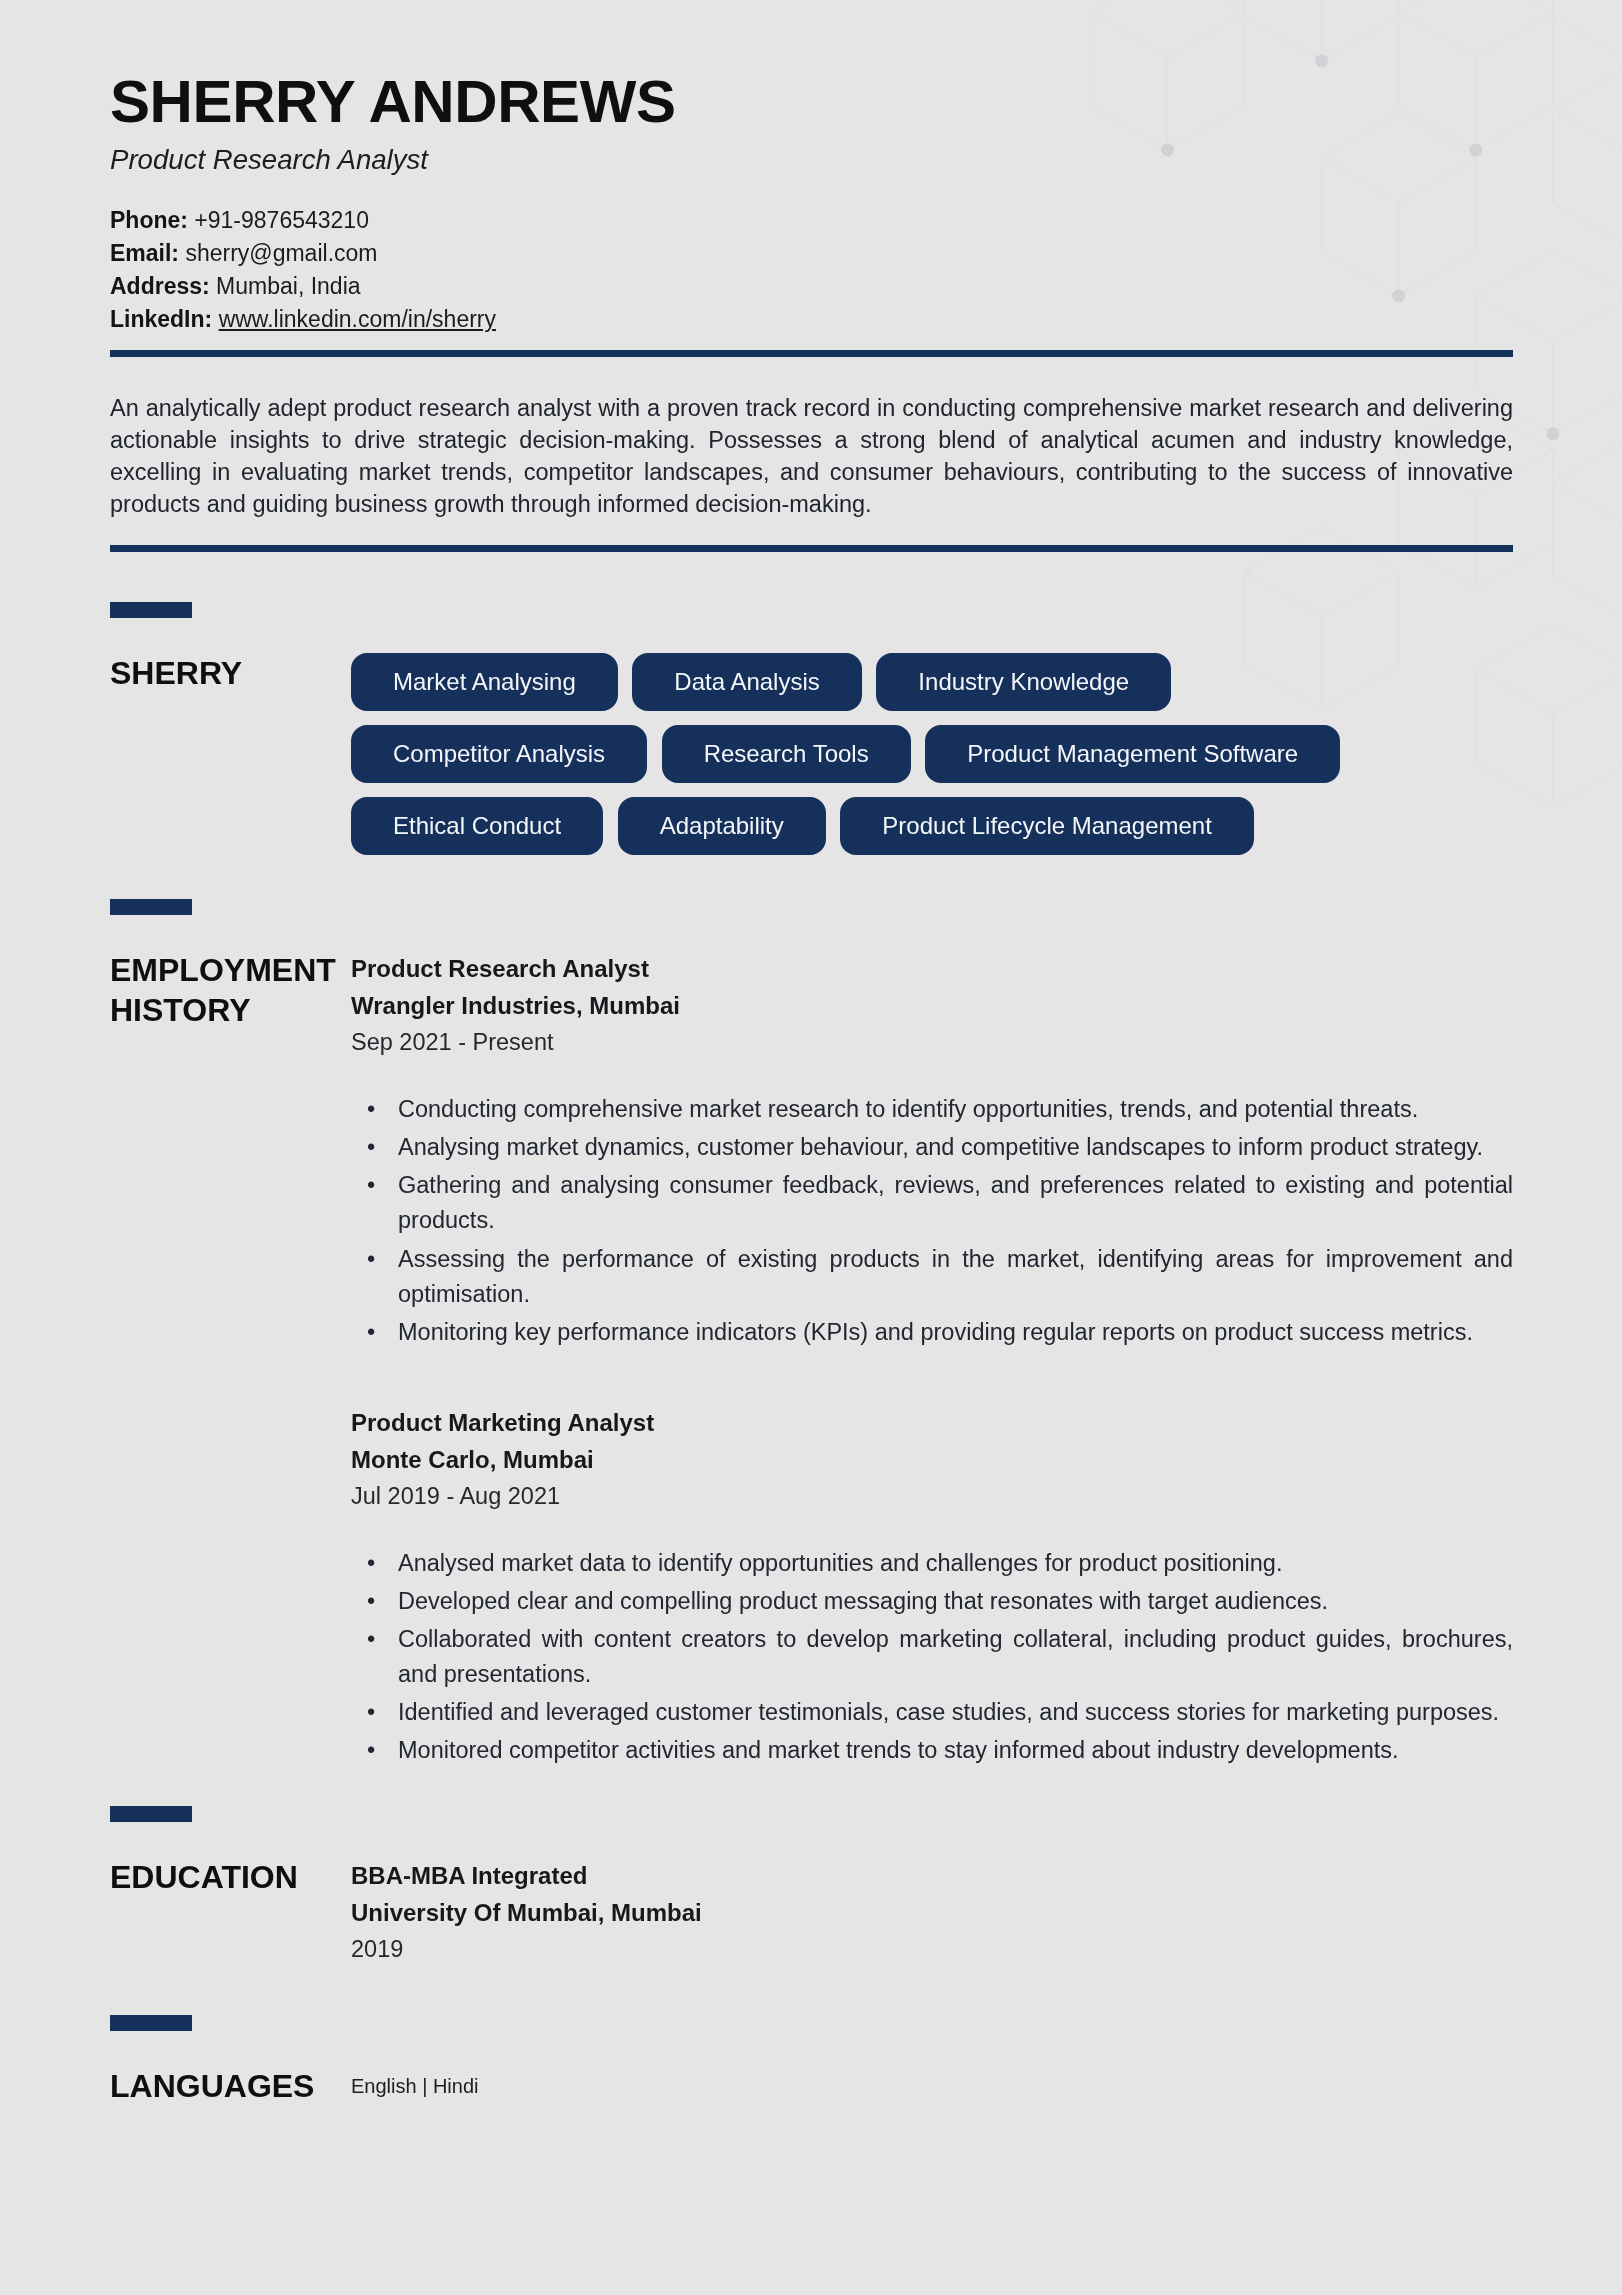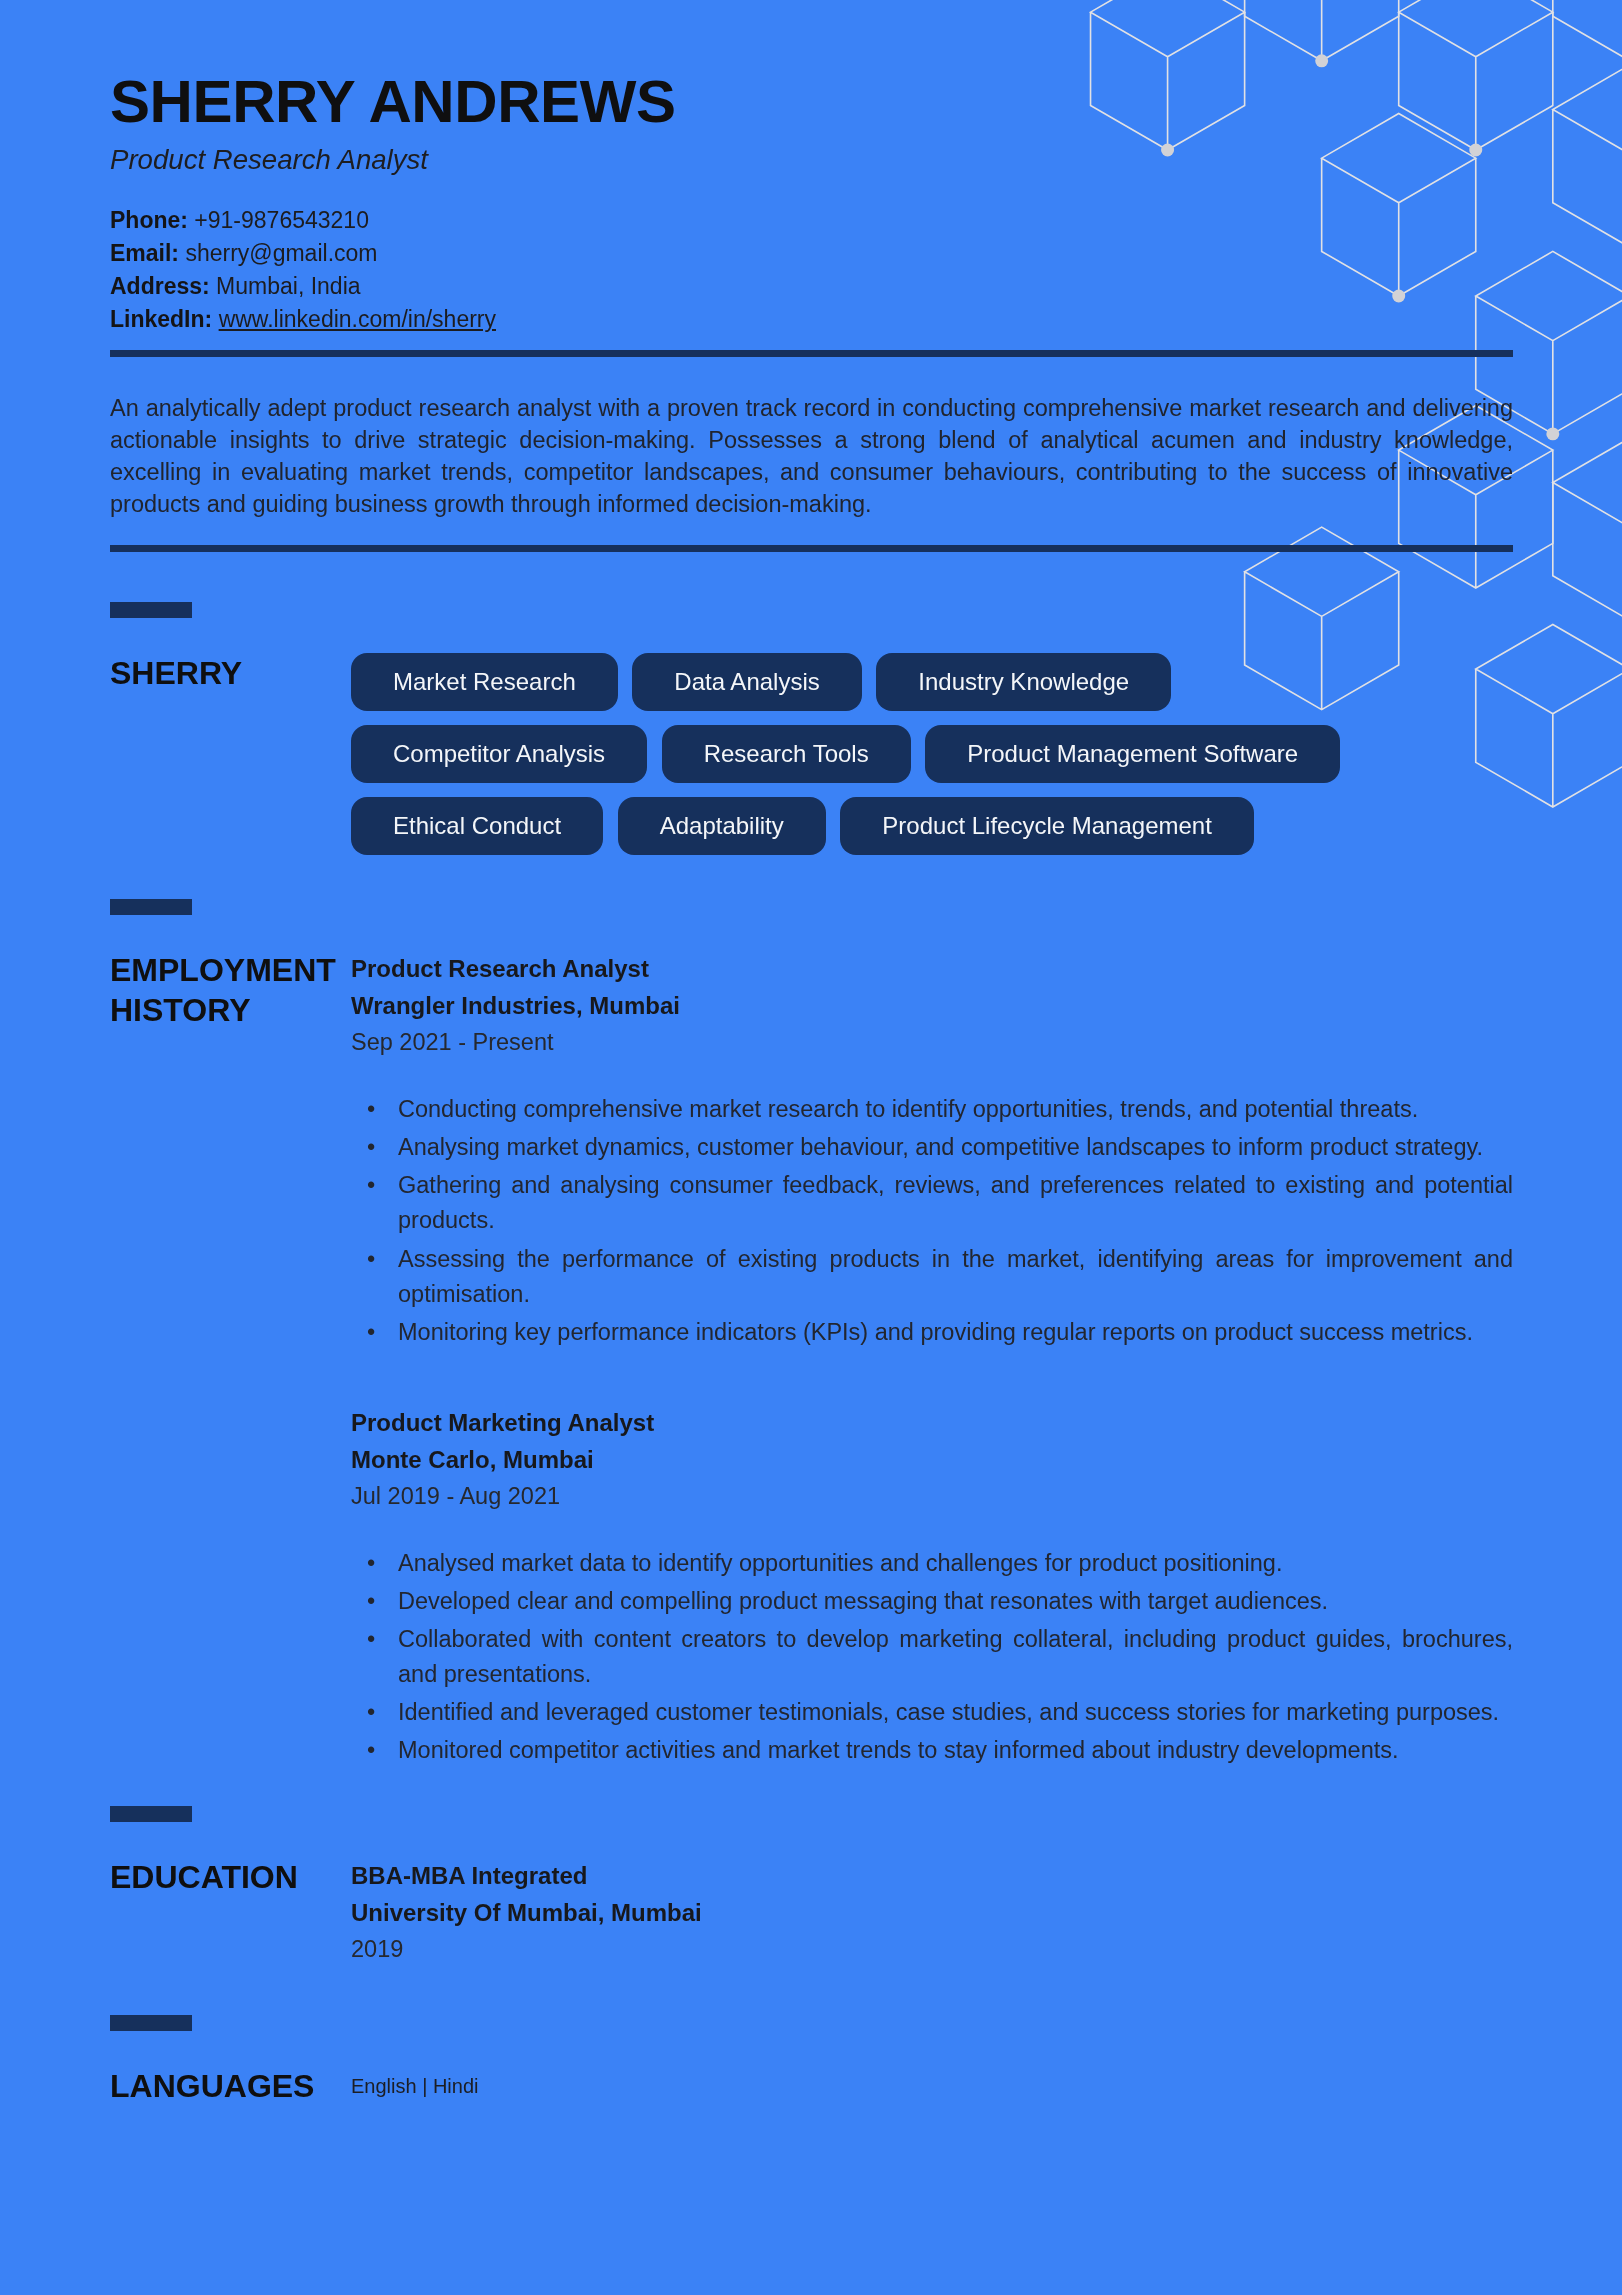--- a/index.html
+++ b/index.html
@@ -1,17 +1,17 @@
 <!DOCTYPE html>
 <html style="font-size:13px"><head>
 <meta charset="utf-8">
 <style>
   html,body{margin:0;padding:0;background:#ffffff;}
   body{width:1622px;height:2295px;font-family:"Liberation Sans","DejaVu Sans",sans-serif;}
-  .page{position:relative;width:1622px;height:2295px;background:#3b82f6;overflow:hidden;}
+  .page{position:relative;width:1622px;height:2295px;background:#e5e5e5;overflow:hidden;}
   .hexes{position:absolute;top:0;right:0;z-index:0;}
   .content{position:absolute;left:110px;top:0;width:1403px;z-index:1;}
 
   .name{margin:0;padding-top:70px;font-size:60px;line-height:1.05;font-weight:800;
         letter-spacing:-0.4px;color:#0f0f10;}
   .subtitle{margin-top:11.4px;font-size:27.6px;font-style:italic;color:#1d1d20;}
   .contact{margin-top:27.6px;}
   .contact-line{font-size:23px;line-height:33px;color:#1c1c1f;}
   .lbl{font-weight:700;color:#141416;}
   .link{color:#1c1c1f;text-decoration:underline;}
@@ -107,21 +107,21 @@
     <p class="summary">An analytically adept product research analyst with a proven track record in conducting comprehensive market research and delivering actionable insights to drive strategic decision-making. Possesses a strong blend of analytical acumen and industry knowledge, excelling in evaluating market trends, competitor landscapes, and consumer behaviours, contributing to the success of innovative products and guiding business growth through informed decision-making.</p>
 
     <div class="divider d2"></div>
 
     <section class="skills">
       <div class="marker"></div>
       <div class="grid">
         <h2 class="sec-heading">SHERRY</h2>
         <div class="pill-rows">
           <div class="pill-row">
-            <div class="pill">Market Research</div>
+            <div class="pill">Market Analysing</div>
             <div class="pill">Data Analysis</div>
             <div class="pill">Industry Knowledge</div>
           </div>
           <div class="pill-row">
             <div class="pill">Competitor Analysis</div>
             <div class="pill">Research Tools</div>
             <div class="pill">Product Management Software</div>
           </div>
           <div class="pill-row">
             <div class="pill">Ethical Conduct</div>

